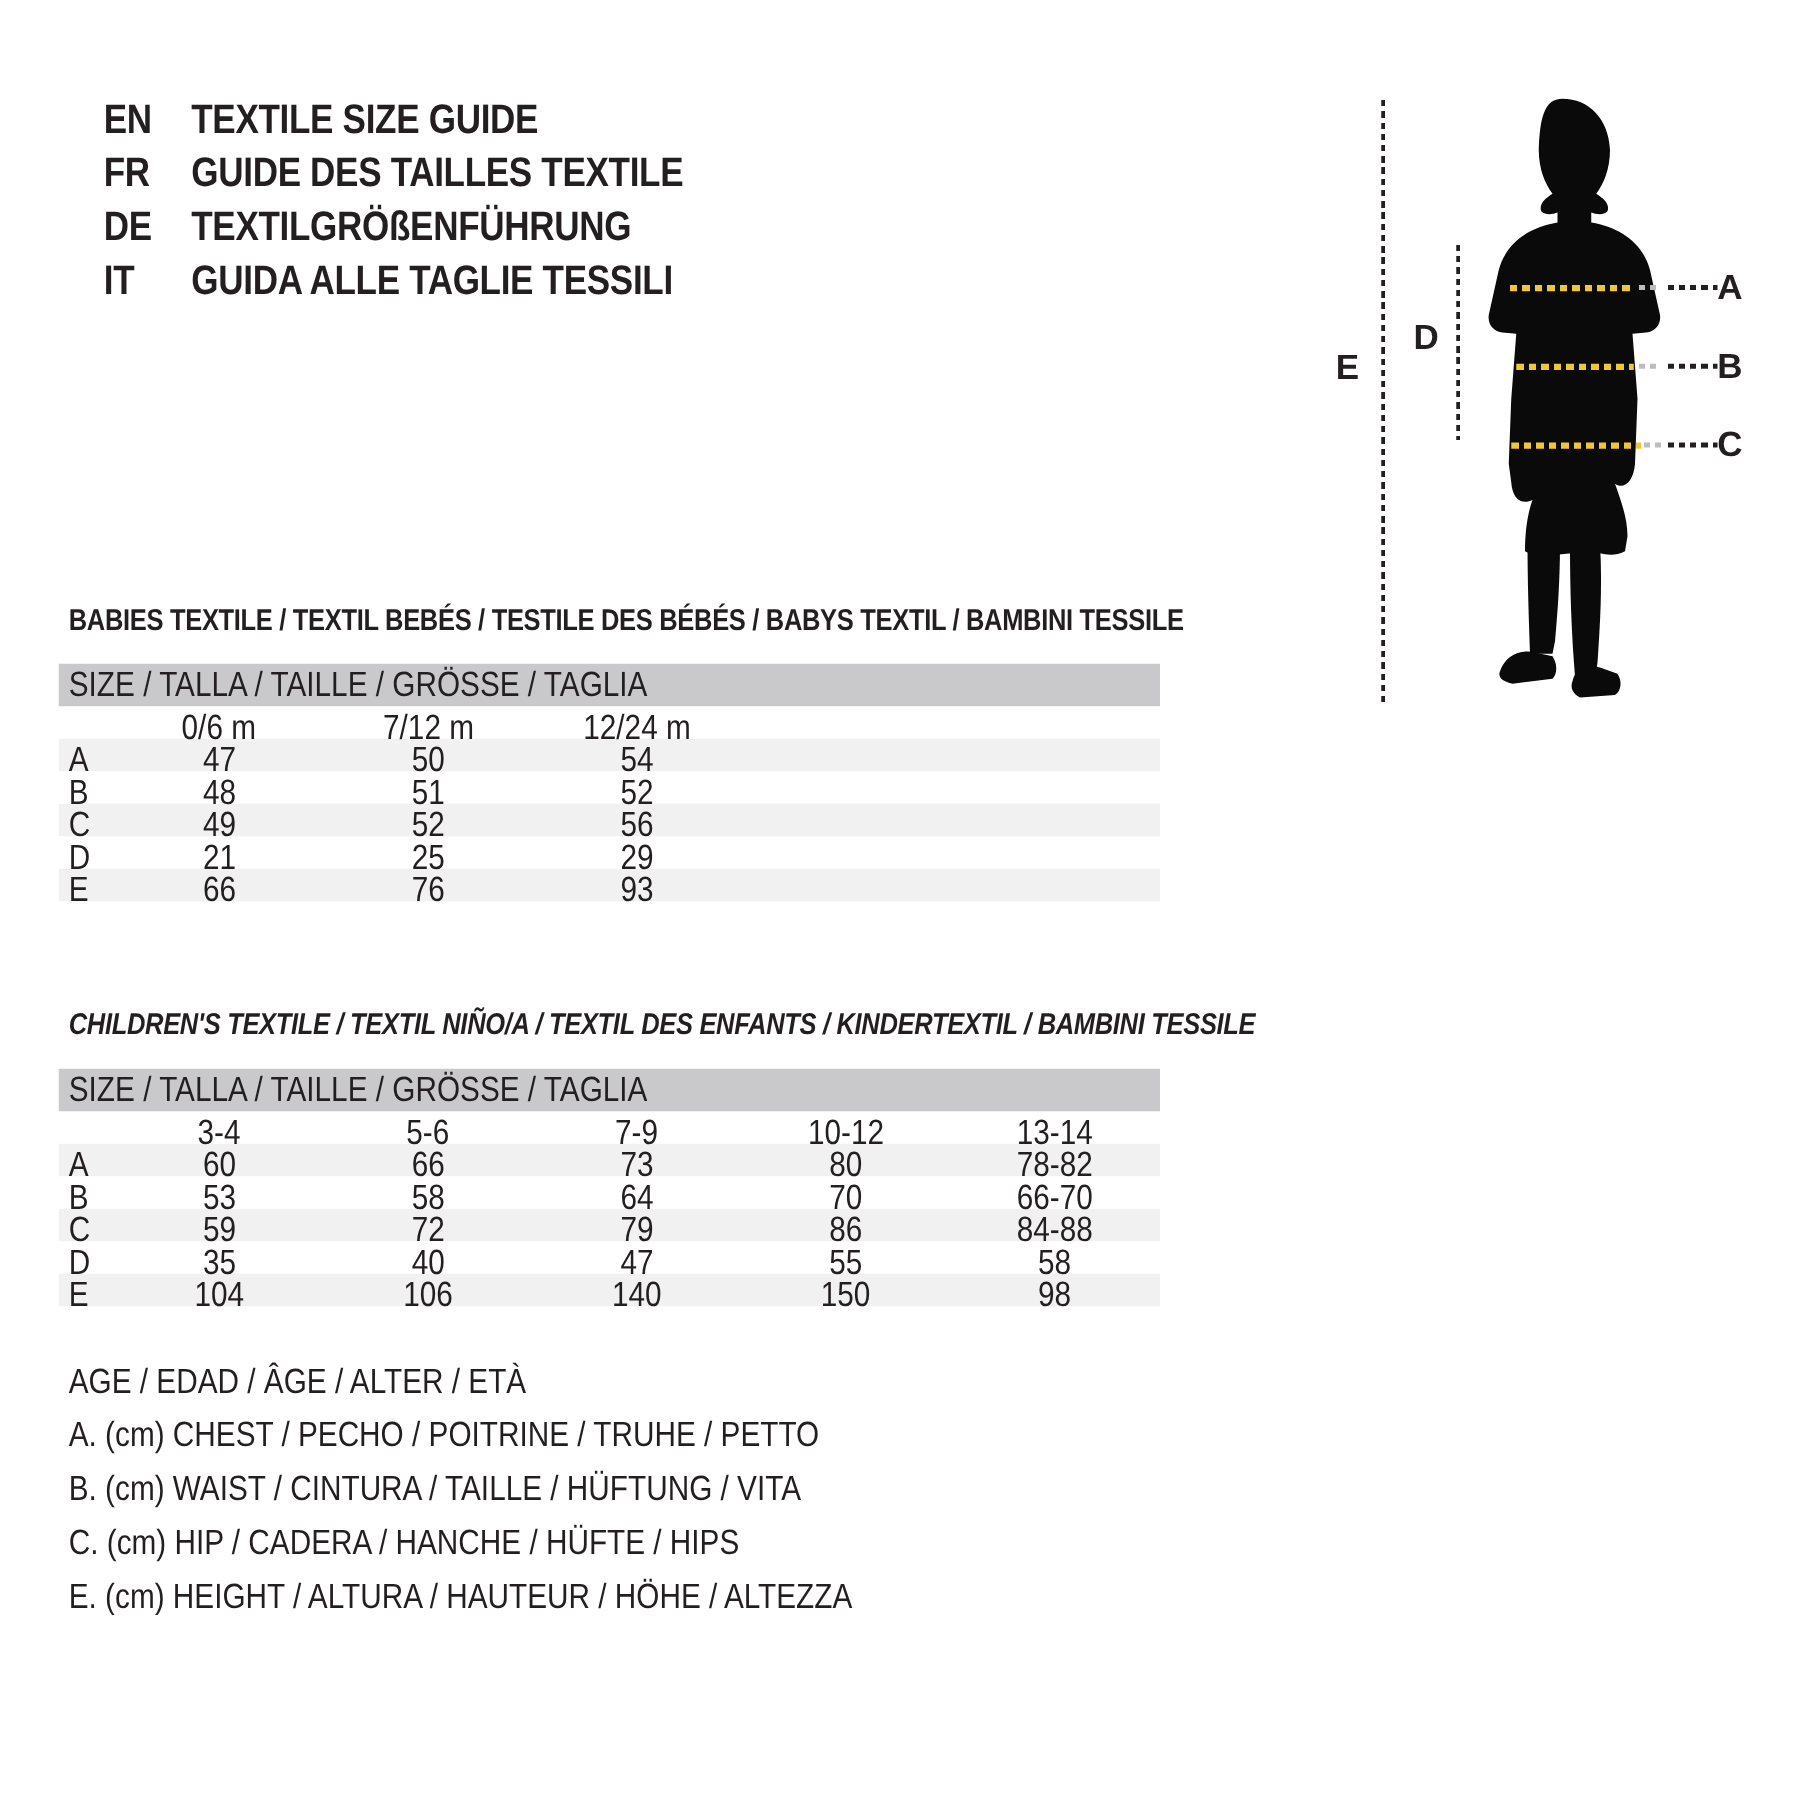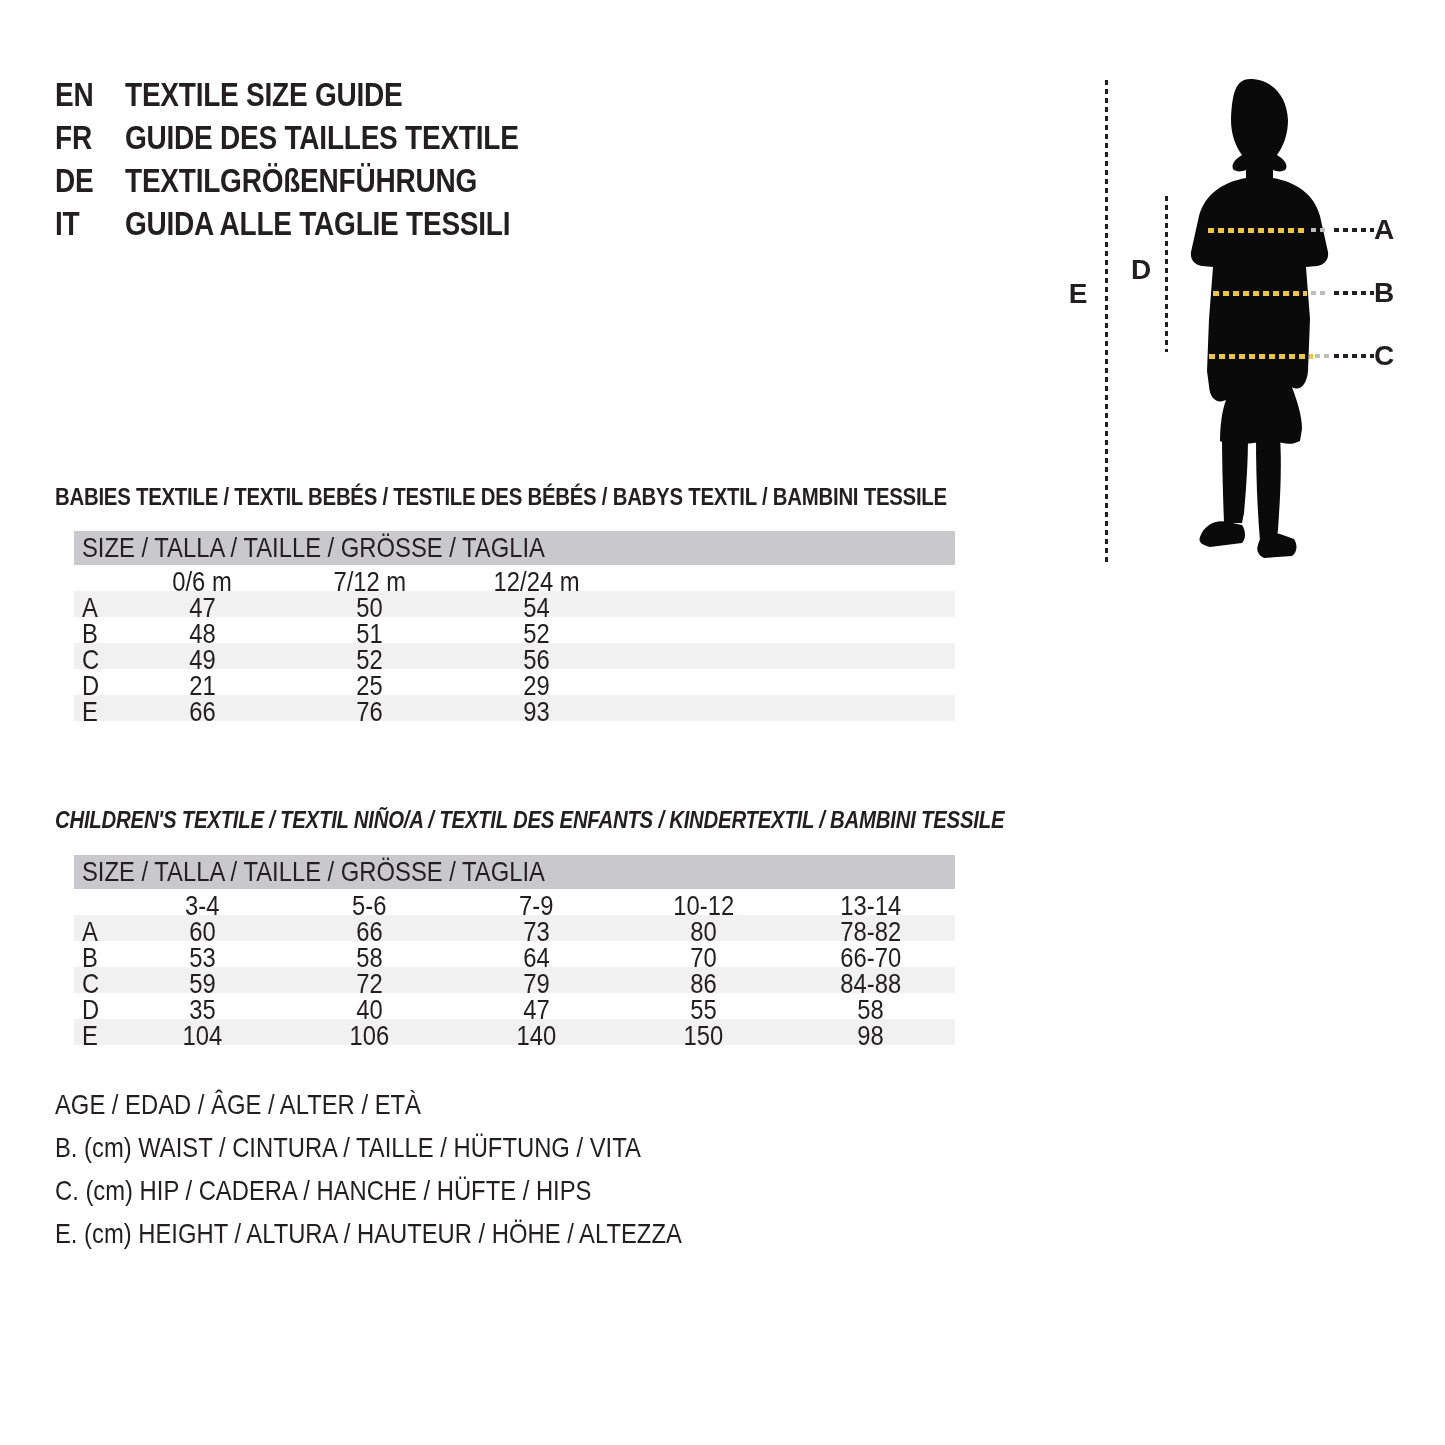--- a/index.html
+++ b/index.html
@@ -8,28 +8,28 @@
     font-family:"Liberation Sans", sans-serif; color:var(--ink); overflow:hidden;
   }
   :root { --ink:#231f20; --yellow:#edc63c; --bar:#c9c9cb; --stripe:#f1f1f2; }
 
   .cnd-l { display:inline-block; transform:scaleX(0.85); transform-origin:0 50%; white-space:nowrap; }
   .cnd-c { display:inline-block; transform:scaleX(0.85); transform-origin:50% 50%; white-space:nowrap; }
 
   
   .lang-block { position:absolute; left:55px; top:78px; }
   .lang-row { height:43px; line-height:34px; font-size:33px; font-weight:700; letter-spacing:-0.3px; }
-  .lang-code { display:inline-block; width:70px; vertical-align:top; }
+  .lang-code { display:inline-block; width:70px; vertical-align:top;margin-left:28px; }
   .lang-title { display:inline-block; vertical-align:top; }
 
   
   .section-title { position:absolute; left:55px; font-size:24px; font-weight:700; line-height:30px; letter-spacing:-0.3px; }
 
   
-  .table { position:absolute; left:47px; width:881px; font-size:28px;margin-left:27px; }
+  .table { position:absolute; left:47px; width:881px; font-size:28px; }
   .thead { height:34px; line-height:34px; background:var(--bar); padding-left:8px; box-sizing:border-box; }
   .row { display:flex; height:26px; line-height:34px; }
   .row.stripe { background:var(--stripe); }
   .lbl { width:45px; padding-left:8px; box-sizing:border-box; text-align:left; }
   .c { width:167px; text-align:center; }
 
   
   .legend { position:absolute; left:55px; top:1083px; font-size:28px; }
   .legend-line { height:43px; line-height:43px; }
 
@@ -175,18 +175,19 @@
       <div class="c"><span class="cnd-c">104</span></div>
       <div class="c"><span class="cnd-c">106</span></div>
       <div class="c"><span class="cnd-c">140</span></div>
       <div class="c"><span class="cnd-c">150</span></div>
       <div class="c"><span class="cnd-c">98</span></div>
     </div>
   </div>
 
   <div class="legend">
     <div class="legend-line"><span class="cnd-l">AGE / EDAD / ÂGE / ALTER / ETÀ</span></div>
+    <div class="legend-line"><span class="cnd-l">A. (cm) CHEST / PECHO / POITRINE / TRUHE / PETTO</span></div>
     <div class="legend-line"><span class="cnd-l">B. (cm) WAIST / CINTURA / TAILLE / HÜFTUNG / VITA</span></div>
     <div class="legend-line"><span class="cnd-l">C. (cm) HIP / CADERA / HANCHE / HÜFTE / HIPS</span></div>
     <div class="legend-line"><span class="cnd-l">E. (cm) HEIGHT / ALTURA / HAUTEUR / HÖHE / ALTEZZA</span></div>
   </div>
 
 </div>
 
 </body></html>

